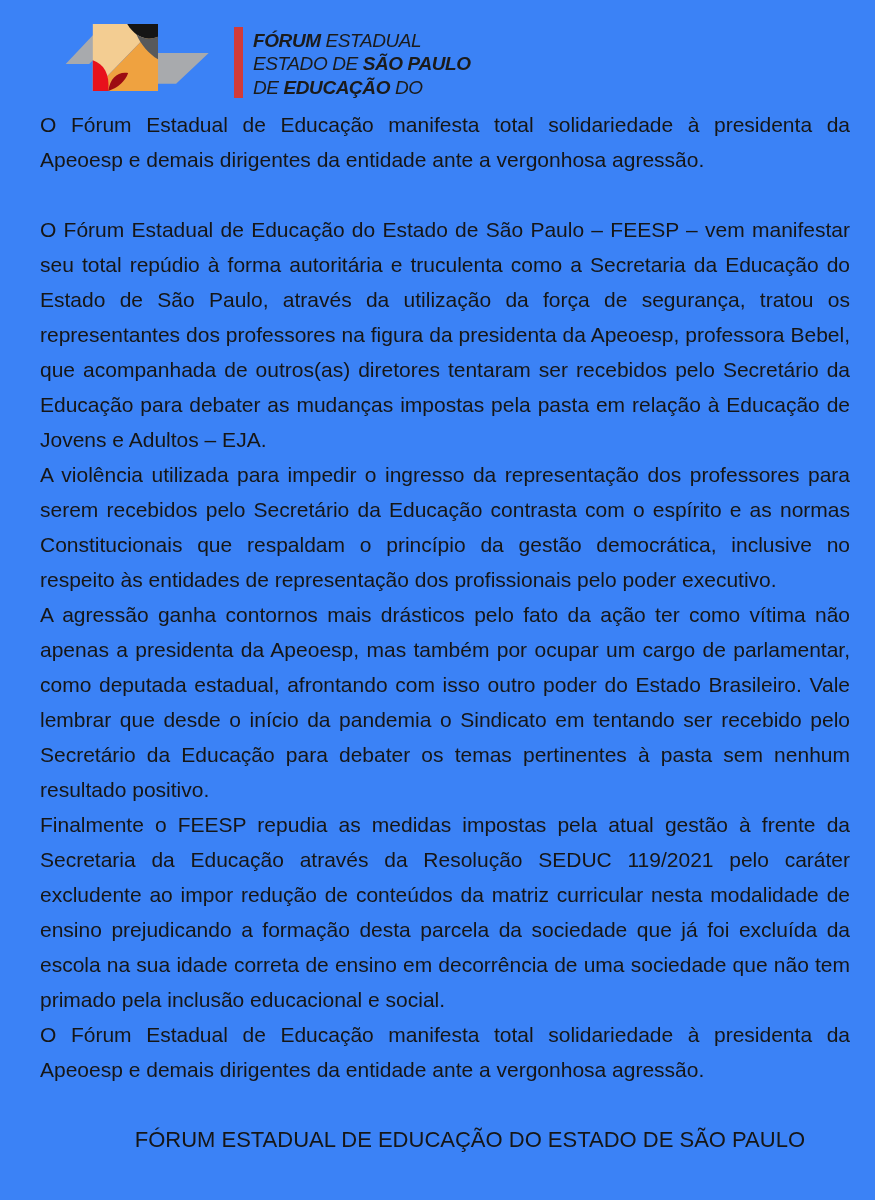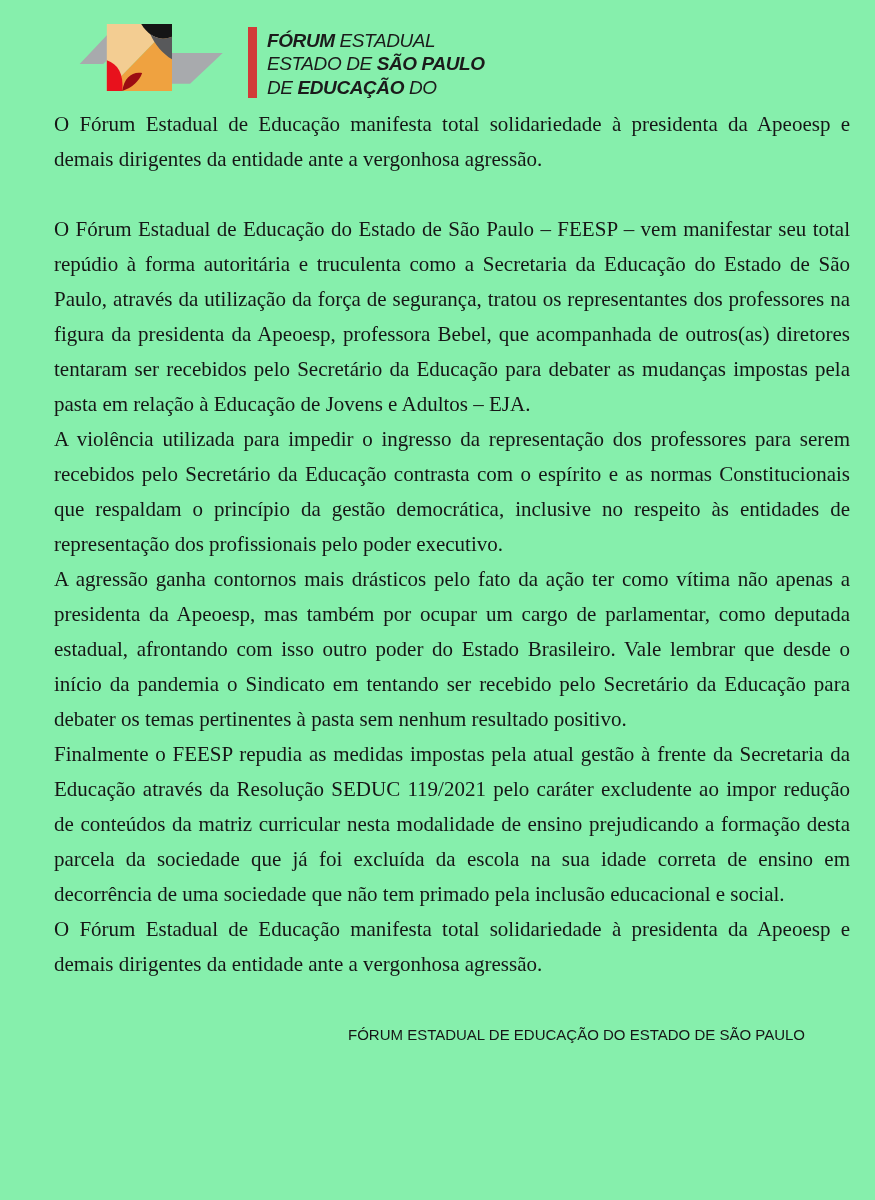--- a/index.html
+++ b/index.html
@@ -11,22 +11,22 @@
     width: 875px;
     height: 1200px;
     overflow: hidden;
     font-family: "Liberation Sans", sans-serif;
     color: #141414;
   }
   .page {
     box-sizing: border-box;
     width: 875px;
     height: 1200px;
-    padding: 15px 25px 0 54px;
-    background: #86efac;
+    padding: 15px 25px 0 40px;
+    background: #3b82f6;
   }
   
   .logo-row {
     display: flex;
     align-items: flex-end;
     margin-left: 18px;
     height: 86px;
   }
   .logo-mark {
     width: 162px;
@@ -46,36 +46,35 @@
     letter-spacing: -0.4px;
     color: #1b1b1b;
     margin-bottom: 2px;
     white-space: nowrap;
   }
   .wordmark .wm-bold { font-weight: 700; }
   .wordmark .wm-reg  { font-weight: 400; }
   
   .doc-body {
     margin-top: 6px;
-    font-family: Liberation Serif, serif;
   }
   .doc-body p {
     margin: 0;
     font-size: 21px;
     line-height: 35px;
     text-align: justify;
     color: #161616;
   }
   .doc-body p.gap-after {
     margin-bottom: 35px;
   }
   
   .signature {
     margin-top: 35px;
-    font-size: 15px;
+    font-size: 22px;
     line-height: 35px;
     text-align: right;
     padding-right: 45px;
     color: #161616;
     white-space: nowrap;
   }
 </style>
 </head>
 <body>
 

